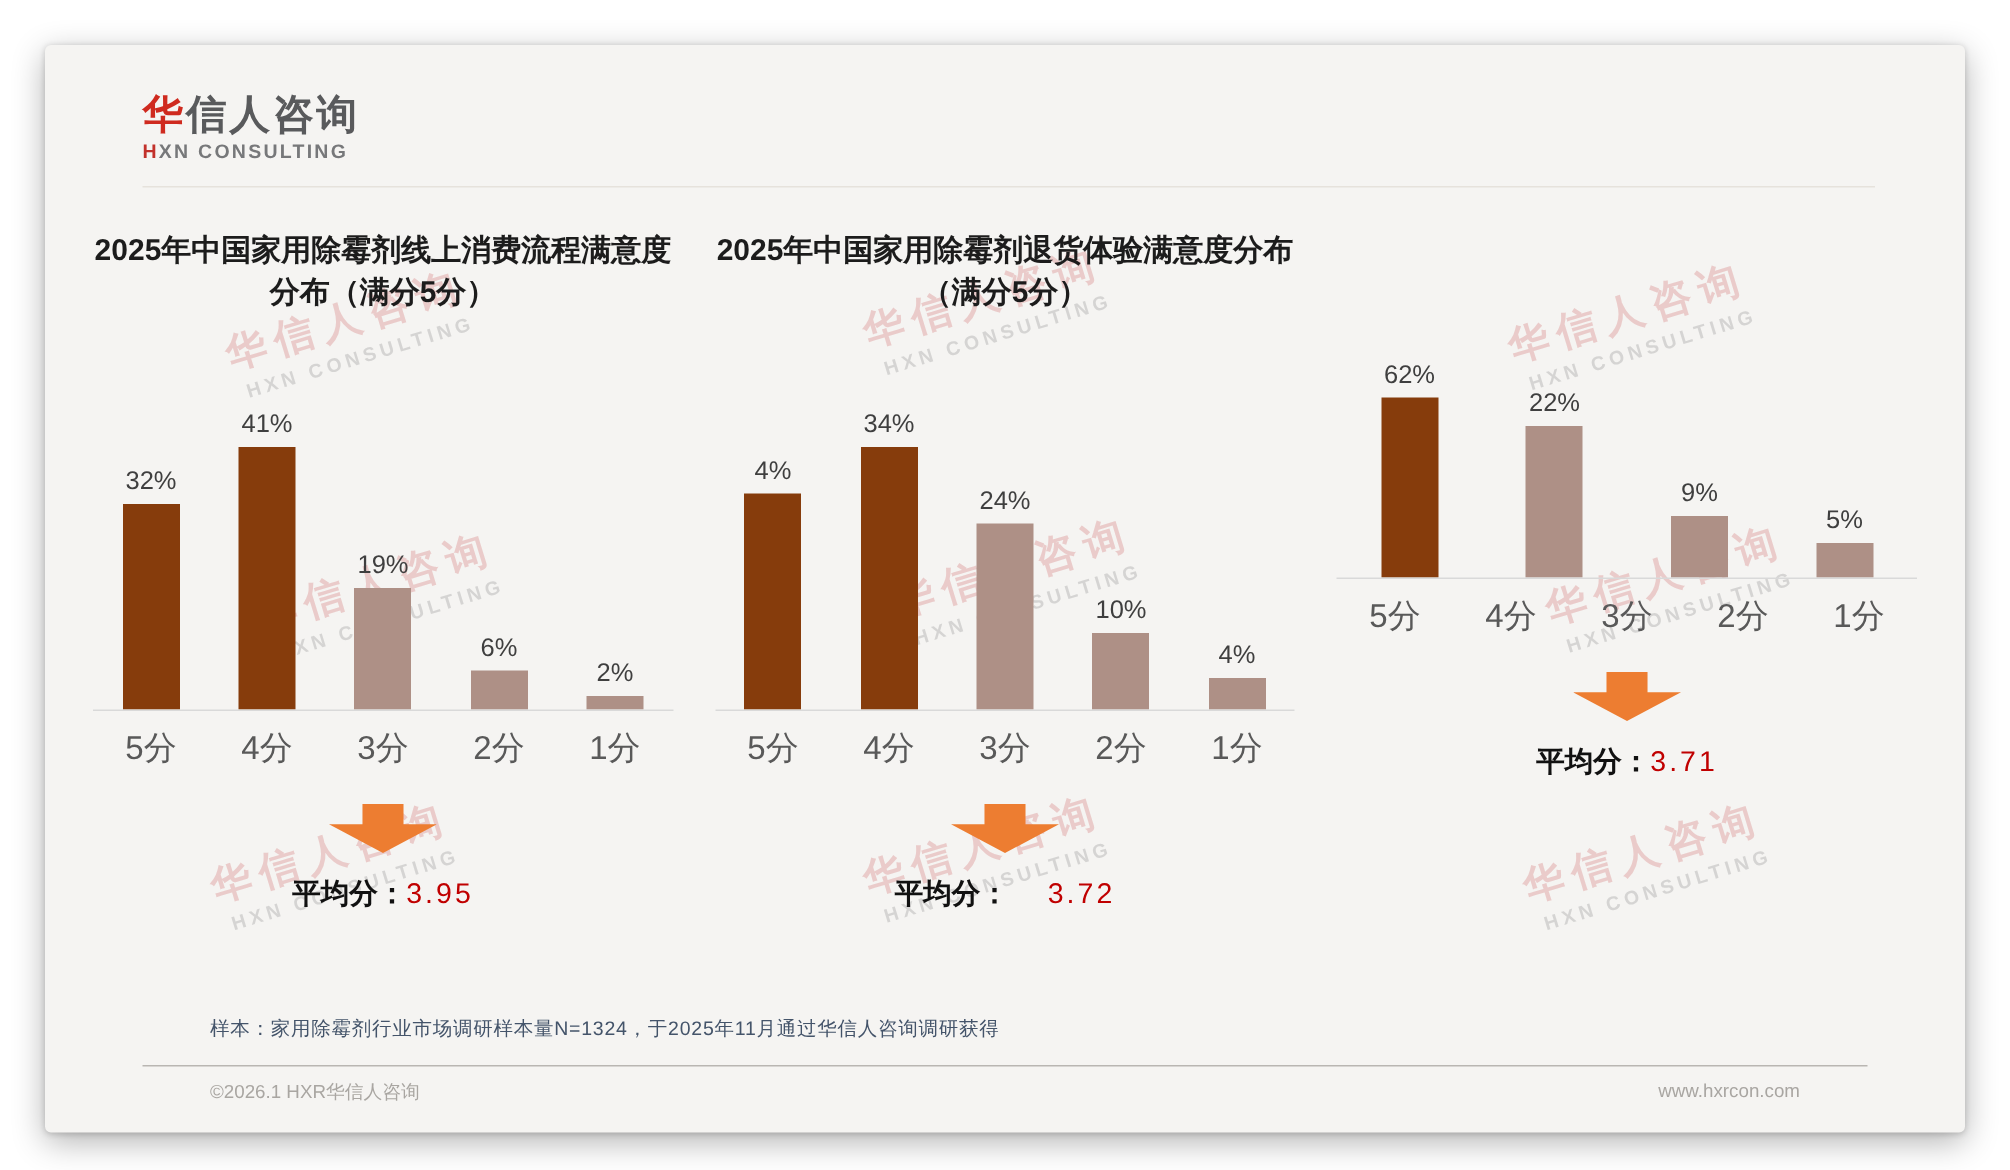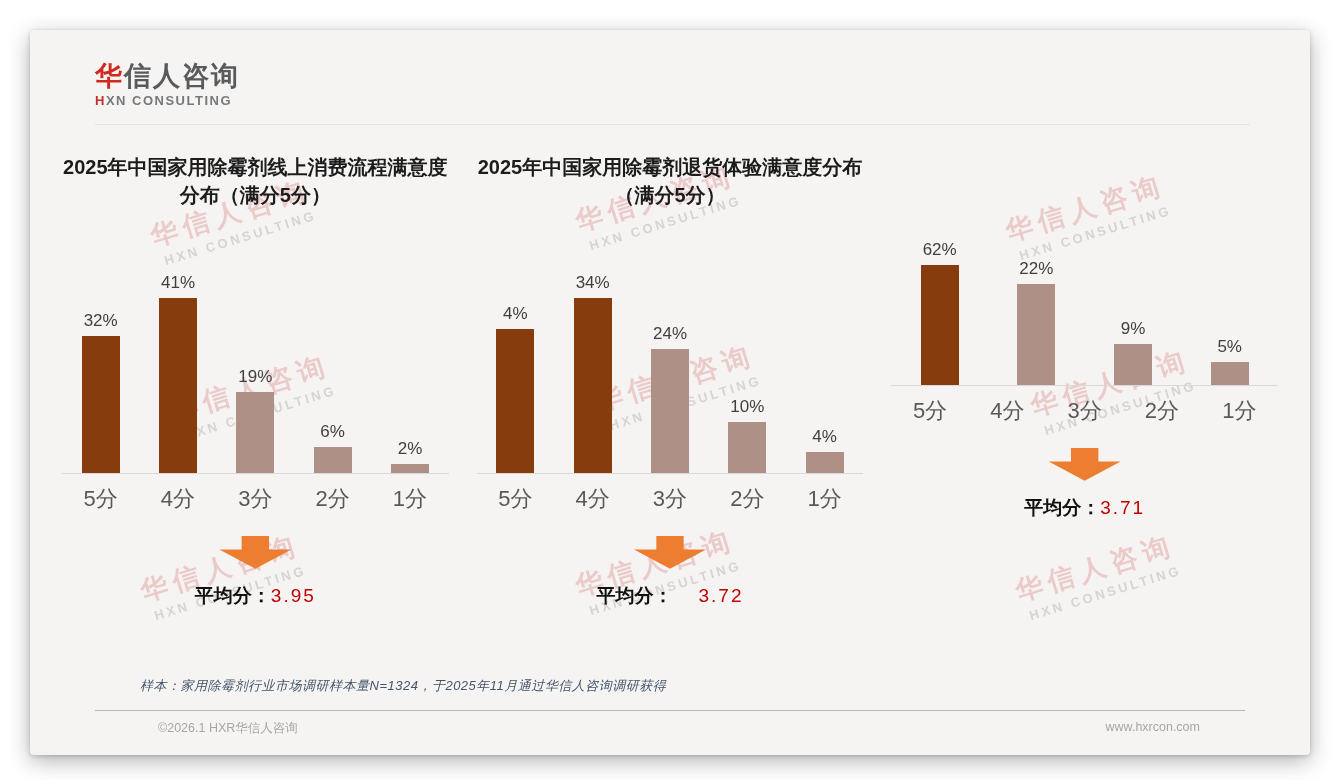--- a/index.html
+++ b/index.html
@@ -35,21 +35,21 @@
   .cats { display:flex; width:100%; max-width:400px; margin-top:10px; }
   .cat-label { flex:1 1 0; text-align:center; font-size:22px; color:#595959; }
   .arrow-down { width:72px; height:33px; margin-top:22px;
     clip-path:polygon(31% 0, 69% 0, 69% 42%, 100% 42%, 50% 100%, 0 42%, 31% 42%); }
   .avg { margin-top:14px; font-size:19px; }
   .avg-label { font-weight:bold; color:#111; }
   .avg-value { letter-spacing:2px; }
   
   .footnote { position:absolute; z-index:2; left:110px; bottom:60px; font-size:13px; letter-spacing:0.5px; }
   .foot-rule { position:absolute; z-index:2; left:65px; right:65px; bottom:44px; border-top:1px solid #b9b6b2; }
-  .footer-row { position:absolute; z-index:2; left:128px; right:110px; bottom:18px; display:flex; justify-content:space-between; font-size:12.5px; color:#a9a6a2; }
+  .footer-row { position:absolute; z-index:2; left:110px; right:110px; bottom:18px; display:flex; justify-content:space-between; font-size:12.5px; color:#a9a6a2; }
 </style>
 </head>
 <body>
 
 <div class="slide">
 
   <div id="wm-layer">
       <div class="wm" style="left: 120px; top: 165px;">
         <div class="wm-cn">华信人咨询</div>
         <div class="wm-en">HXN CONSULTING</div>
@@ -202,20 +202,20 @@
           <div class="cat-label">1分</div>
         </div>
       <div class="arrow-down" style="background: rgb(237, 125, 49);"></div>
       <div class="avg">
         <span class="avg-label">平均分：</span><span class="avg-value" style="color: rgb(192, 0, 0); margin-top: 18px;">3.71</span>
       </div>
     </div>
 
   </div>
 
-  <div class="footnote" style="color: rgb(68, 84, 106); font-style: italic;">样本：家用除霉剂行业市场调研样本量N=1324，于2025年11月通过华信人咨询调研获得</div>
+  <div class="footnote" style="color: rgb(68, 84, 106);">样本：家用除霉剂行业市场调研样本量N=1324，于2025年11月通过华信人咨询调研获得</div>
   <div class="foot-rule"></div>
   <div class="footer-row">
     <span>©2026.1 HXR华信人咨询</span>
     <span>www.hxrcon.com</span>
   </div>
 
 </div>
 
 </body></html>

